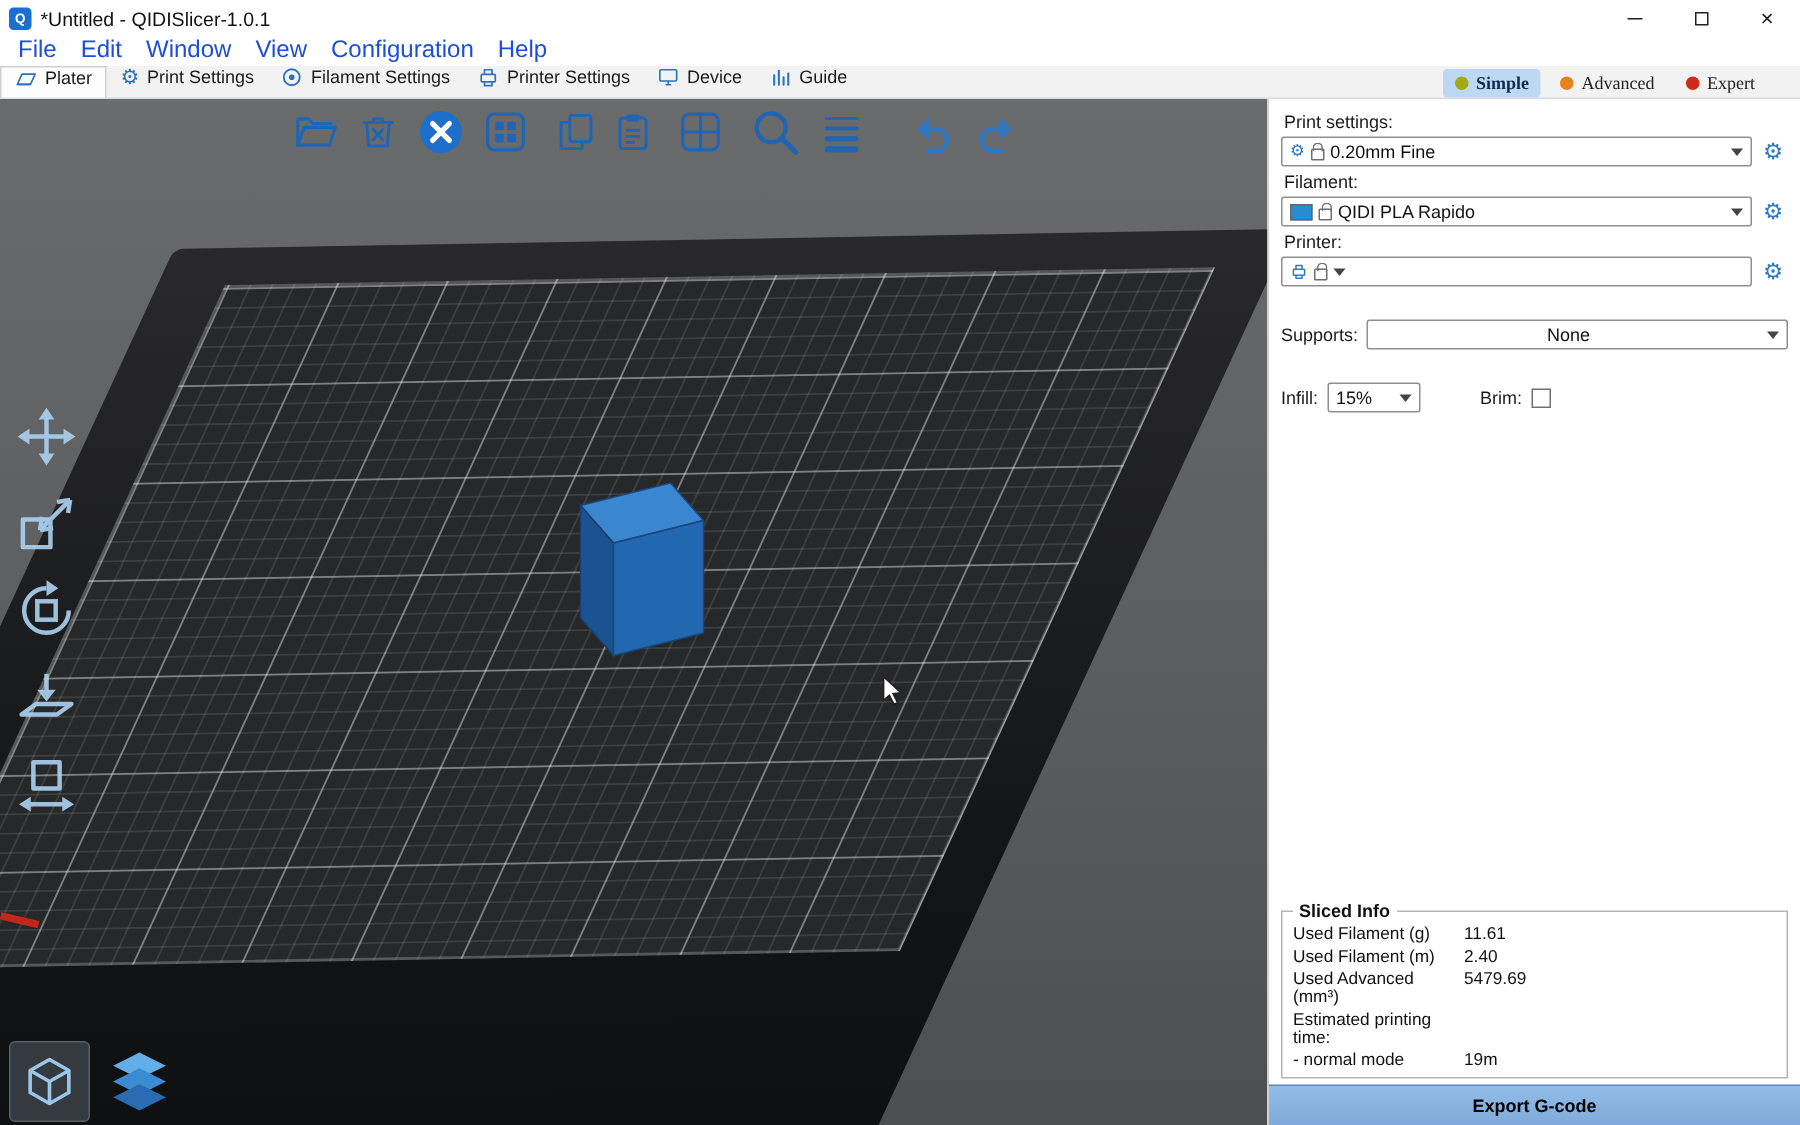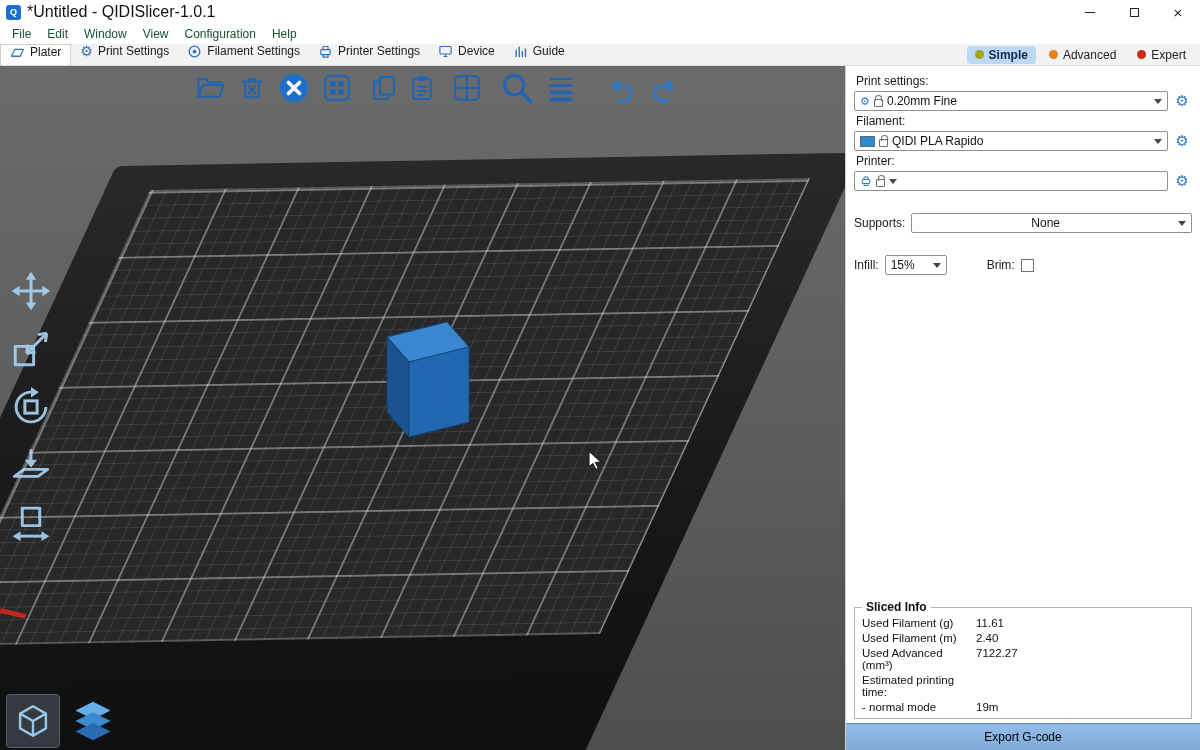--- a/index.html
+++ b/index.html
@@ -4,39 +4,39 @@
 <style>
   * { margin:0; padding:0; box-sizing:border-box; }
   html,body { width:1200px; height:750px; overflow:hidden; background:#fff;
               font-family:"Liberation Sans", sans-serif; }
   .app { position:relative; width:1200px; height:750px; background:#fff; }
 
   
   .titlebar { height:24px; display:flex; align-items:center; background:#fff; padding-left:6px; }
   .appicon { width:15px; height:15px; border-radius:3px; background:#1b6fd0; color:#fff;
              font-size:9px; font-weight:bold; display:flex; align-items:center; justify-content:center; }
-  .title { font-size:16px; color:#111; margin-left:6px; flex:1; }
+  .title { font-size:13px; color:#111; margin-left:6px; flex:1; }
   .wincontrols { display:flex; height:100%; }
   .winbtn { width:44px; height:100%; display:flex; align-items:center; justify-content:center; color:#222; }
   .min-glyph { width:10px; height:0; border-top:1px solid #222; display:inline-block; }
   .max-glyph { width:9px; height:9px; border:1px solid #222; display:inline-block; }
   .close-glyph { font-size:15px; line-height:1; }
 
   
   .menubar { height:20px; display:flex; align-items:center; background:#fff; padding-left:4px; }
-  .menu-item { font-size:12px; color:#14532d; padding:2px 8px; }
+  .menu-item { font-size:16px; color:#1d4ed8; padding:2px 8px; }
 
   
   .tabbar { height:22px; display:flex; align-items:stretch; background:#f2f2f2;
             border-bottom:1px solid #d9d9d9; font-size:12px; }
   .tab { display:flex; align-items:flex-start; gap:5px; padding:0 9px; color:#1a1a1a; white-space:nowrap; }
   .tab.selected { background:#fdfdfd; border:1px solid #d0d0d0; border-bottom:none; }
   .tabicon { flex:0 0 auto; }
   .gear-glyph { color:#2c72bd; font-size:14px; line-height:1; }
-  .modes { margin-left:auto; display:flex; align-items:center; gap:5px; padding-right:6px; }
+  .modes { margin-left:auto; display:flex; align-items:flex-end; gap:5px; padding-right:22px;font-family:Liberation Serif, serif; }
   .mode { display:flex; align-items:center; gap:5px; padding:2px 8px; border-radius:3px; color:#222; }
   .mode.active { background:#bdd8f3; font-weight:bold; color:#10294a; }
   .dot { width:9px; height:9px; border-radius:50%; }
   .dot-simple { background:#a2a816; }
   .dot-advanced { background:#e8821e; }
   .dot-expert { background:#cf2a18; }
 
   
   .viewport { position:absolute; left:0; top:66px; width:845px; height:684px;
               background:linear-gradient(180deg,#696b6d 0%, #5b5d5f 55%, #4c4e50 100%); overflow:hidden; }
@@ -98,21 +98,21 @@
   .combo.small { flex:0 0 62px; }
   .brim-label { margin-left:22px;padding-left:12px; }
   .checkbox { width:13px; height:13px; border:1px solid #707070; background:#fff; }
 
   .sliced { margin-top:auto; margin-bottom:4px; border:1px solid #b5b5b5; padding:1px 3px 4px;
             font-size:11.5px; color:#111; }
   .sliced legend { font-weight:bold; font-size:12px; margin-left:4px; padding:0 4px; }
   .sl-row { display:grid; grid-template-columns:114px auto; padding:1.5px 4px; }
   .export-btn { height:27px; margin:0 -8px; background:linear-gradient(#93bde8,#7fa9d8);
                 border-top:1px solid #5c88b8; display:flex; align-items:center; justify-content:center;
-                font-size:12px; font-weight:normal; color:#000; }
+                font-size:12px; font-weight:bold; color:#000; }
 </style>
 </head>
 <body>
 
 <div class="app">
 
   <div class="titlebar">
     <span class="appicon">Q</span>
     <span class="title">*Untitled - QIDISlicer-1.0.1</span>
     <div class="wincontrols">
@@ -402,21 +402,21 @@
       <div class="sl-row">
         <span>Used Filament (g)</span>
         <span>11.61</span>
       </div>
       <div class="sl-row">
         <span>Used Filament (m)</span>
         <span>2.40</span>
       </div>
       <div class="sl-row">
         <span>Used Advanced (mm³)</span>
-        <span>7122.27</span>
+        <span>5479.69</span>
       </div>
       <div class="sl-row">
         <span>Estimated printing time:</span>
         <span></span>
       </div>
       <div class="sl-row">
         <span>- normal mode</span>
         <span>19m</span>
       </div>
     </fieldset>

